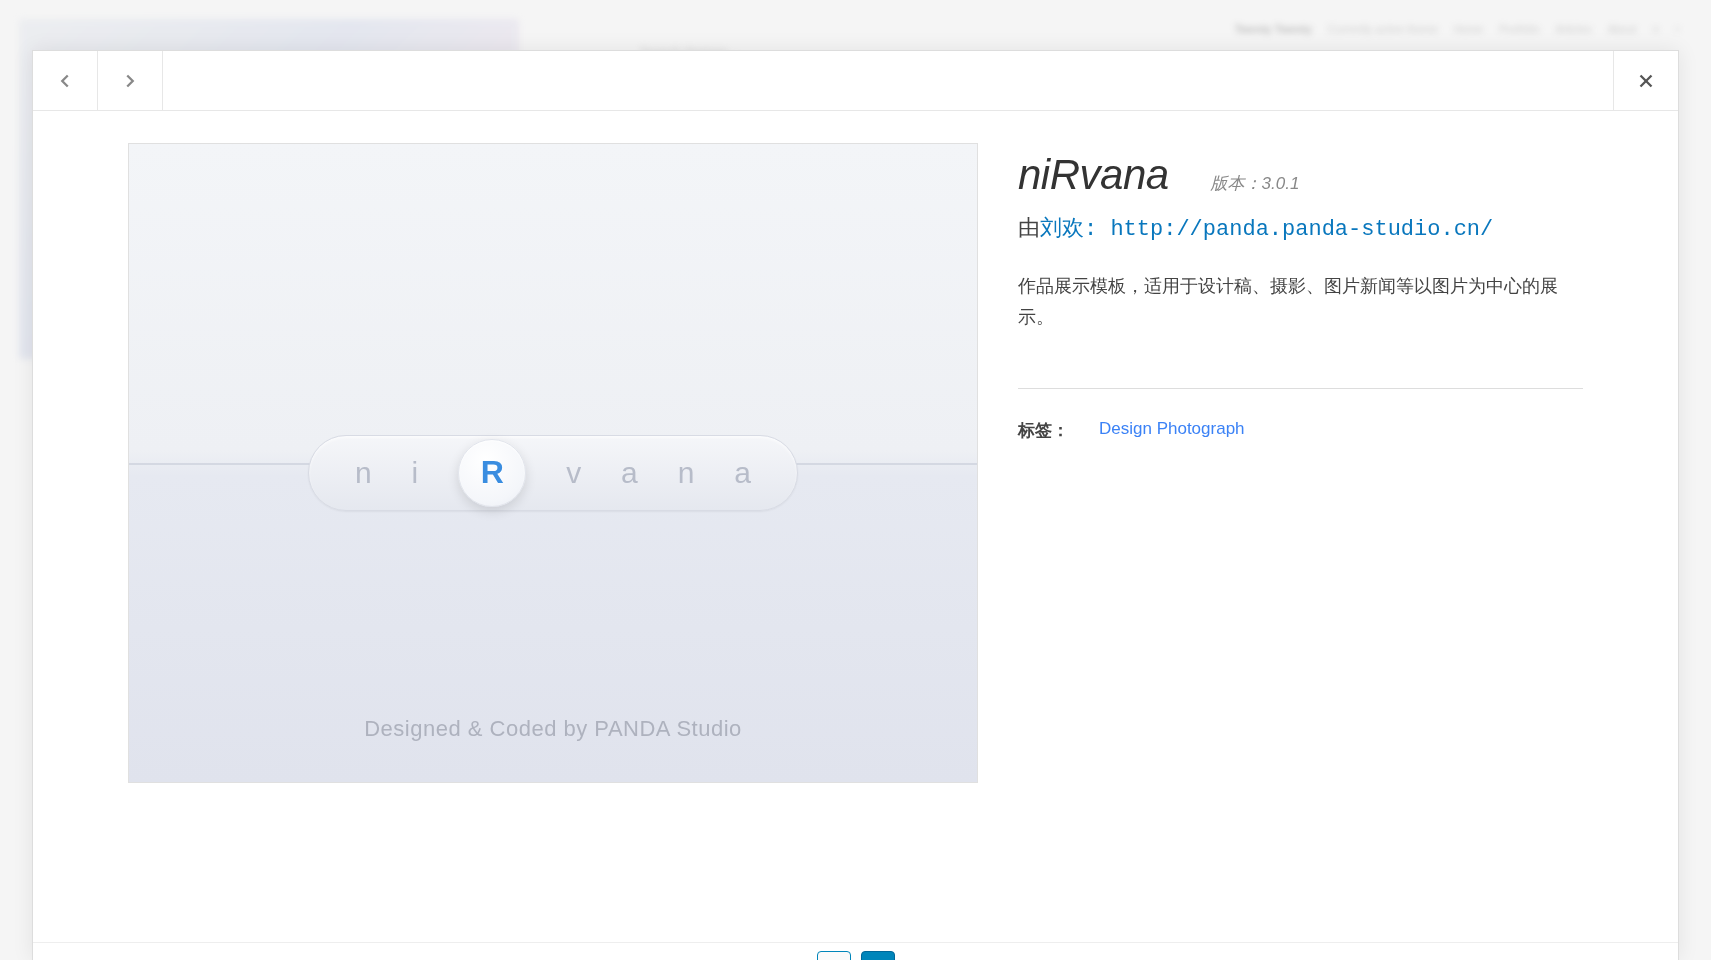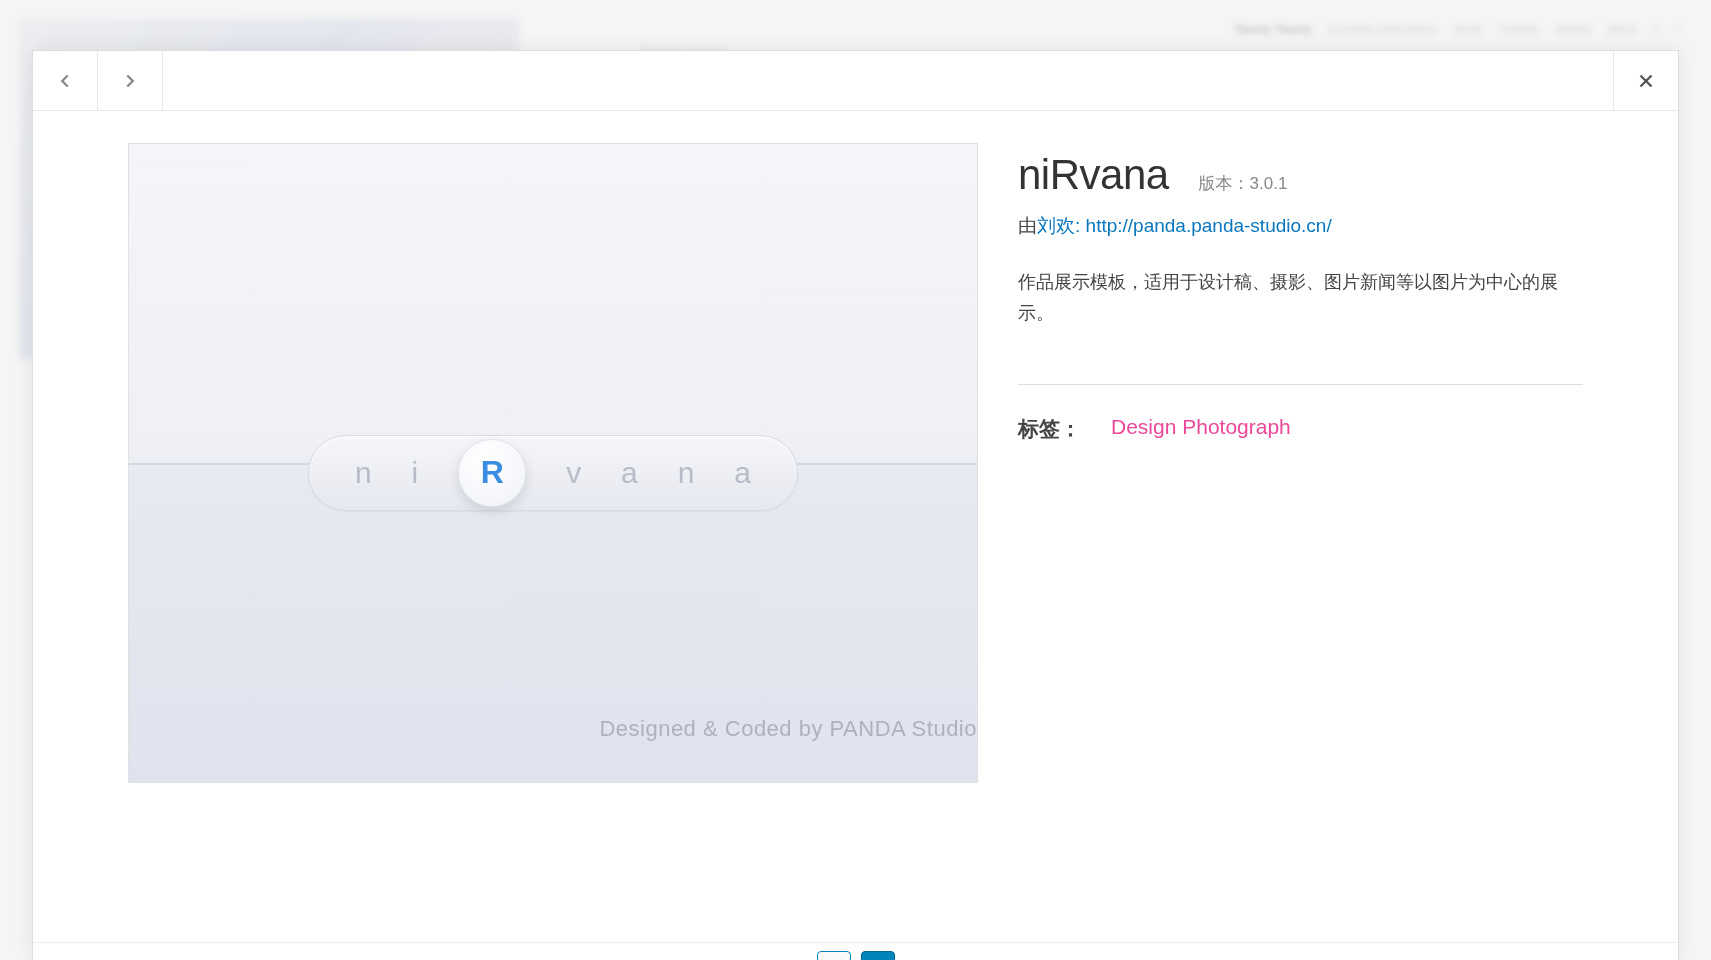--- a/index.html
+++ b/index.html
@@ -174,80 +174,82 @@
       font-size: 32px;
       font-weight: 700;
       color: #3a8de0;
       text-shadow: 0 1px 1px rgba(255,255,255,0.8);
     }
     .preview-footer {
       position: absolute;
       bottom: 40px;
       left: 0;
       right: 0;
-      text-align: right;
+      text-align: center;
       font-size: 22px;
       color: #aeb2be;
       font-weight: 500;
       letter-spacing: 0.5px;
     }
     
     
     .details {
       flex: 1;
       padding-top: 8px;
     }
     .title-row {
       display: flex;
       align-items: baseline;
-      gap: 14px;
+      gap: 26px;
       margin-bottom: 14px;
+      font-style: italic;
     }
     .theme-title {
       font-size: 42px;
       font-weight: 300;
       color: #333;
       letter-spacing: -0.5px;
     }
     .version {
       font-size: 17px;
       color: #888;
       margin-left: 16px;
     }
     .byline {
-      font-size: 19px;
+      font-size: 22px;
       color: #444;
       margin-bottom: 28px;
+      font-family: Liberation Mono, monospace;
     }
     .byline a {
       color: #0977bd;
       text-decoration: none;
     }
     .description {
       font-size: 18px;
       color: #444;
       line-height: 1.7;
       margin-bottom: 56px;
     }
     .separator {
       border: none;
       border-top: 1px solid #ddd;
       margin-bottom: 30px;
     }
     .tags-row {
       display: flex;
       gap: 30px;
-      font-size: 21px;
+      font-size: 17px;
     }
     .tags-label {
       color: #444;
       font-weight: 600;
     }
     .tags-value {
-      color: #ec4899;
+      color: #3b82f6;
       text-align: center;
     }
     
     
     .modal-footer {
       height: 18px;
       border-top: 1px solid #eee;
       padding: 0px 20px 0 20px;
       display: flex;
       justify-content: center;

